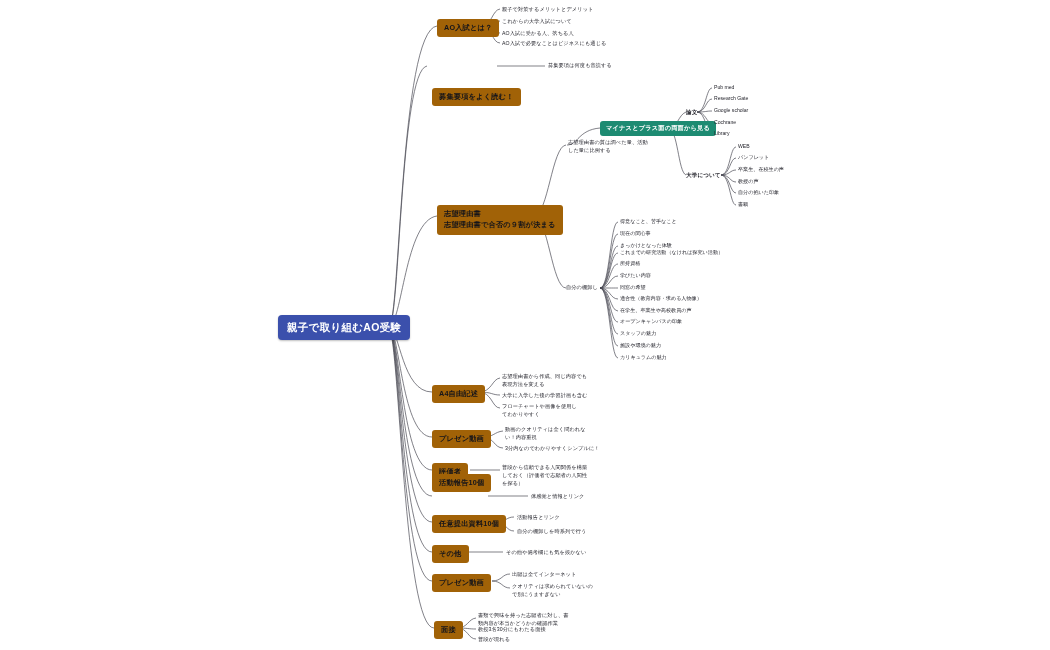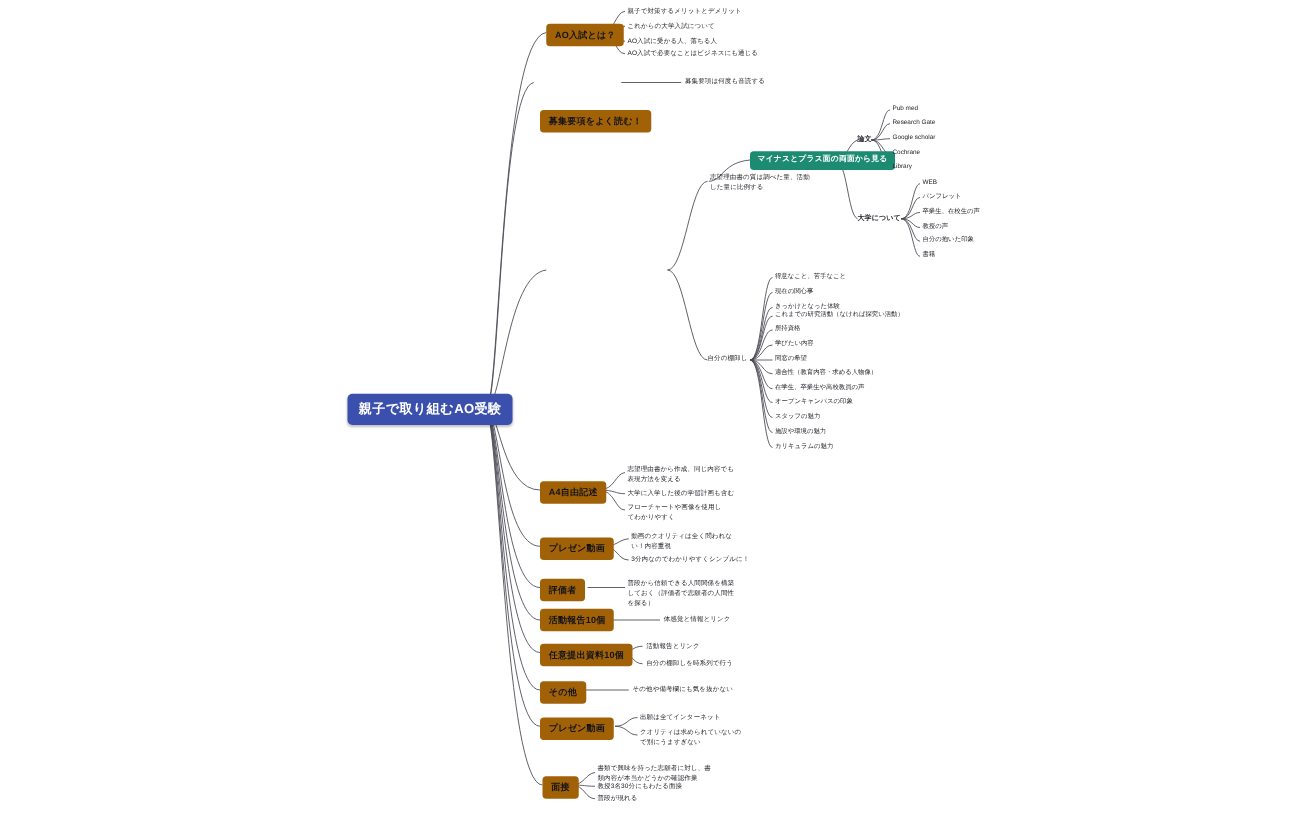--- a/index.html
+++ b/index.html
@@ -122,20 +122,21 @@
 
   <div class="node l1" style="left:437px;top:19px;">AO入試とは？</div>
   <div class="node l2" style="left:502px;top:6px;">親子で対策するメリットとデメリット</div>
   <div class="node l2" style="left:502px;top:18px;">これからの大学入試について</div>
   <div class="node l2" style="left:502px;top:30px;">AO入試に受かる人、落ちる人</div>
   <div class="node l2" style="left:502px;top:40px;">AO入試で必要なことはビジネスにも通じる</div>
 
   <div class="node l1" style="left:432px;top:59px;margin-top:29px;">募集要項をよく読む！</div>
   <div class="node l2" style="left:548px;top:62px;">募集要項は何度も音読する</div>
 
+  <div class="node l1" style="left:437px;top:205px;line-height:1.5;"><span>志望理由書</span><br><span>志望理由書で合否の９割が決まる</span></div>
 
   <div class="node l2 wrap" style="left:568px;top:139px;width:80px;">志望理由書の質は調べた量、活動した量に比例する</div>
   <div class="node l1 green" style="left:600px;top:121px;">マイナスとプラス面の両面から見る</div>
 
   <div class="node l2 b" style="left:686px;top:108px;">論文</div>
   <div class="node l3" style="left:714px;top:84px;">Pub med</div>
   <div class="node l3" style="left:714px;top:95px;">Research Gate</div>
   <div class="node l3" style="left:714px;top:107px;">Google scholar</div>
   <div class="node l3" style="left:714px;top:119px;">Cochrane</div>
   <div class="node l3" style="left:714px;top:130px;">Library</div>
@@ -168,21 +169,21 @@
   <div class="node l2" style="left:502px;top:392px;">大学に入学した後の学習計画も含む</div>
   <div class="node l2 wrap" style="left:502px;top:403px;width:80px;">フローチャートや画像を使用してわかりやすく</div>
 
   <div class="node l1" style="left:432px;top:430px;">プレゼン動画</div>
   <div class="node l2 wrap" style="left:505px;top:426px;width:86px;">動画のクオリティは全く問われない！内容重視</div>
   <div class="node l2" style="left:505px;top:445px;">3分内なのでわかりやすくシンプルに！</div>
 
   <div class="node l1" style="left:432px;top:463px;">評価者</div>
   <div class="node l2 wrap" style="left:502px;top:464px;width:90px;">普段から信頼できる人間関係を構築しておく（評価者で志願者の人間性を探る）</div>
 
-  <div class="node l1" style="left:432px;top:487px;">活動報告10個</div>
+  <div class="node l1" style="left:432px;top:474px;">活動報告10個</div>
   <div class="node l2" style="left:531px;top:493px;">体感覚と情報とリンク</div>
 
   <div class="node l1" style="left:432px;top:515px;">任意提出資料10個</div>
   <div class="node l2" style="left:517px;top:514px;">活動報告とリンク</div>
   <div class="node l2" style="left:517px;top:528px;">自分の棚卸しを時系列で行う</div>
 
   <div class="node l1" style="left:432px;top:545px;">その他</div>
   <div class="node l2" style="left:506px;top:549px;">その他や備考欄にも気を抜かない</div>
 
   <div class="node l1" style="left:432px;top:574px;">プレゼン動画</div>

